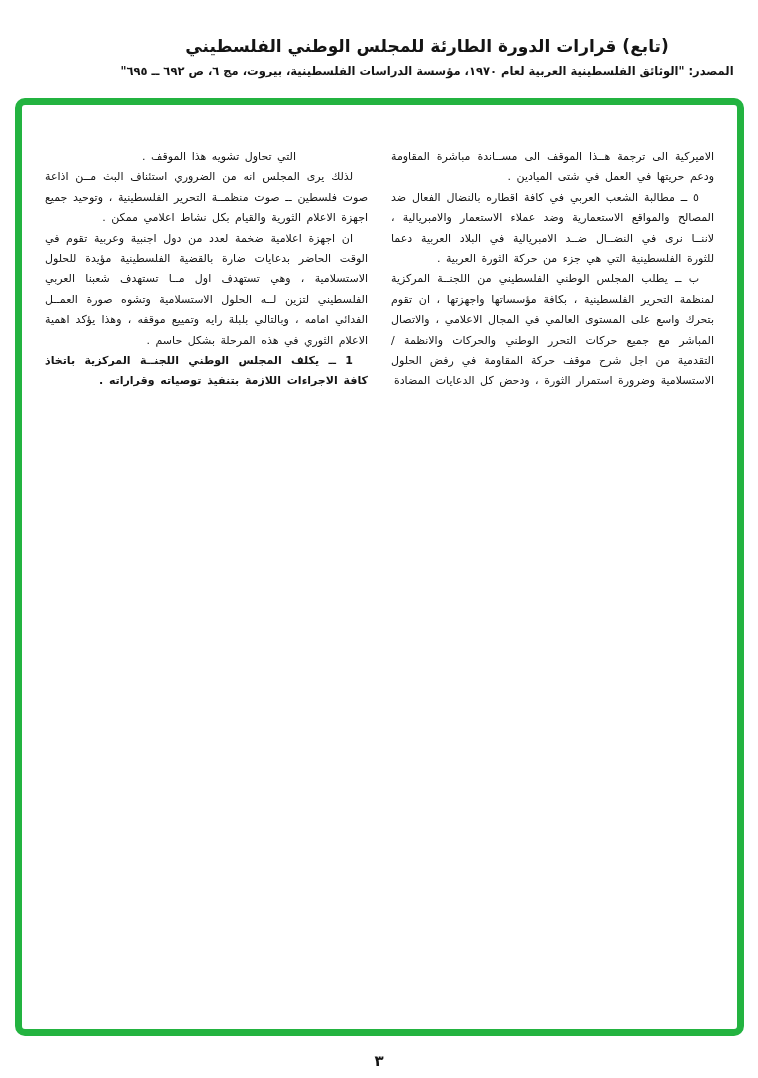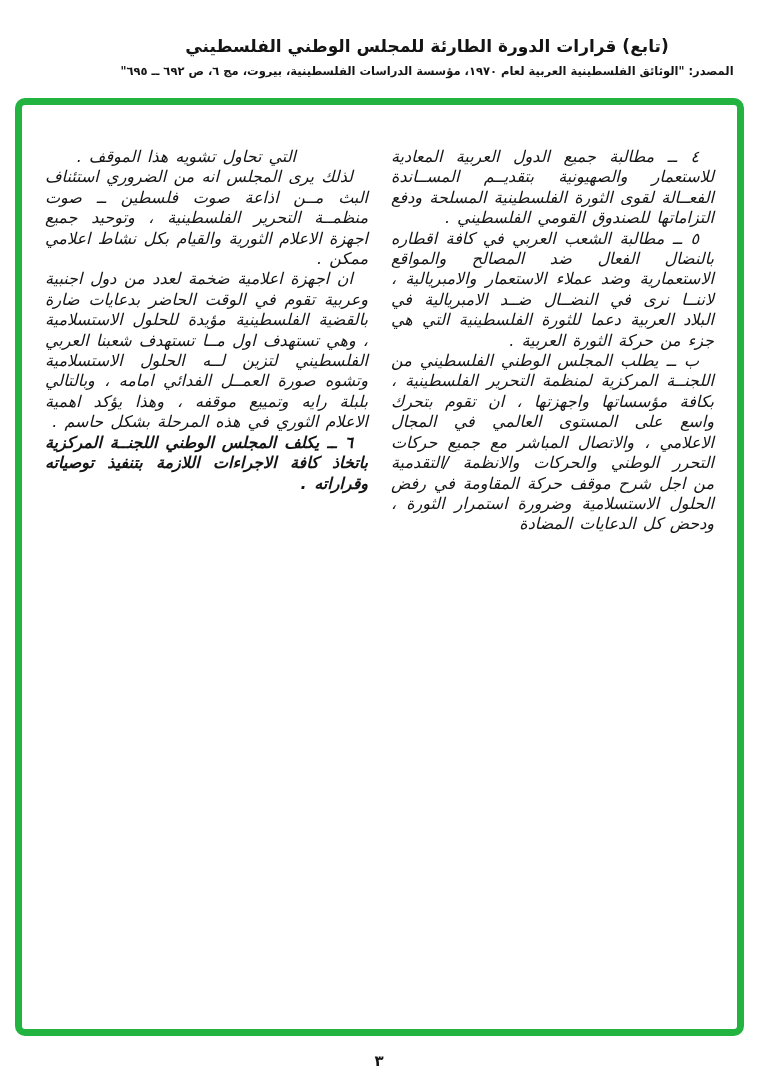--- a/index.html
+++ b/index.html
@@ -52,26 +52,25 @@
   }
   .columns {
     direction: rtl;
     display: flex;
     gap: 23px;
     padding: 42px 23px 0 23px;
     align-items: flex-start;
   }
   .col {
     flex: 1 1 0;
-    font-size: 16px;
+    font-size: 11px;
     line-height: 20.4px;
     text-align: justify;
     text-justify: inter-word;
     word-spacing: 2px;
-    font-style: italic;
   }
   .par {
     margin: 0;
   }
   .par.indent  { text-indent: 15px; }
   .par.offset  { text-indent: 72px; }
   .par.bold    { font-weight: 700; }
   footer.doc-footer {
     position: absolute;
     top: 1052px;
@@ -90,29 +89,29 @@
 <div class="page">
 
   <header class="doc-header">
     <h1 class="doc-title">(تابع) قرارات الدورة الطارئة للمجلس الوطني الفلسطيني</h1>
     <div class="doc-source">المصدر: "الوثائق الفلسطينية العربية لعام ١٩٧٠، مؤسسة الدراسات الفلسطينية، بيروت، مج ٦، ص ٦٩٢ ــ ٦٩٥"</div>
   </header>
 
   <div class="green-box" style="border-color: rgb(35, 179, 64);">
     <div class="columns">
       <section class="col">
-          <p class="par indent">٤ ــ مطالبة جميع الدول العربية المعادية للاستعمار والصهيونية بتقديــم المســاندة الفعــالة لقوى الثورة الفلسطينية المسلحة ودفع التزاماتها للصندوق القومي الفلسطيني .</p>
+          <p class="par">الاميركية الى ترجمة هــذا الموقف الى مســاندة مباشرة المقاومة ودعم حريتها في العمل في شتى الميادين .</p>
           <p class="par indent">٥ ــ مطالبة الشعب العربي في كافة اقطاره بالنضال الفعال ضد المصالح والمواقع الاستعمارية وضد عملاء الاستعمار والامبريالية ، لاننــا نرى في النضــال ضــد الامبريالية في البلاد العربية دعما للثورة الفلسطينية التي هي جزء من حركة الثورة العربية .</p>
           <p class="par indent">ب ــ يطلب المجلس الوطني الفلسطيني من اللجنــة المركزية لمنظمة التحرير الفلسطينية ، بكافة مؤسساتها واجهزتها ، ان تقوم بتحرك واسع على المستوى العالمي في المجال الاعلامي ، والاتصال المباشر مع جميع حركات التحرر الوطني والحركات والانظمة /التقدمية من اجل شرح موقف حركة المقاومة في رفض الحلول الاستسلامية وضرورة استمرار الثورة ، ودحض كل الدعايات المضادة</p>
         </section>
       <section class="col">
           <p class="par offset">التي تحاول تشويه هذا الموقف .</p>
           <p class="par indent">لذلك يرى المجلس انه من الضروري استئناف البث مــن اذاعة صوت فلسطين ــ صوت منظمــة التحرير الفلسطينية ، وتوحيد جميع اجهزة الاعلام الثورية والقيام بكل نشاط اعلامي ممكن .</p>
           <p class="par indent">ان اجهزة اعلامية ضخمة لعدد من دول اجنبية وعربية تقوم في الوقت الحاضر بدعايات ضارة بالقضية الفلسطينية مؤيدة للحلول الاستسلامية ، وهي تستهدف اول مــا تستهدف شعبنا العربي الفلسطيني لتزين لــه الحلول الاستسلامية وتشوه صورة العمــل الفدائي امامه ، وبالتالي بلبلة رايه وتمييع موقفه ، وهذا يؤكد اهمية الاعلام الثوري في هذه المرحلة بشكل حاسم .</p>
-          <p class="par indent bold">٦ ــ يكلف المجلس الوطني اللجنــة المركزية باتخاذ كافة الاجراءات اللازمة بتنفيذ توصياته وقراراته .</p>
+          <p class="par indent bold">1 ــ يكلف المجلس الوطني اللجنــة المركزية باتخاذ كافة الاجراءات اللازمة بتنفيذ توصياته وقراراته .</p>
         </section>
     </div>
   </div>
 
   <footer class="doc-footer">
     <div class="page-number">٣</div>
   </footer>
 
 </div>
 

